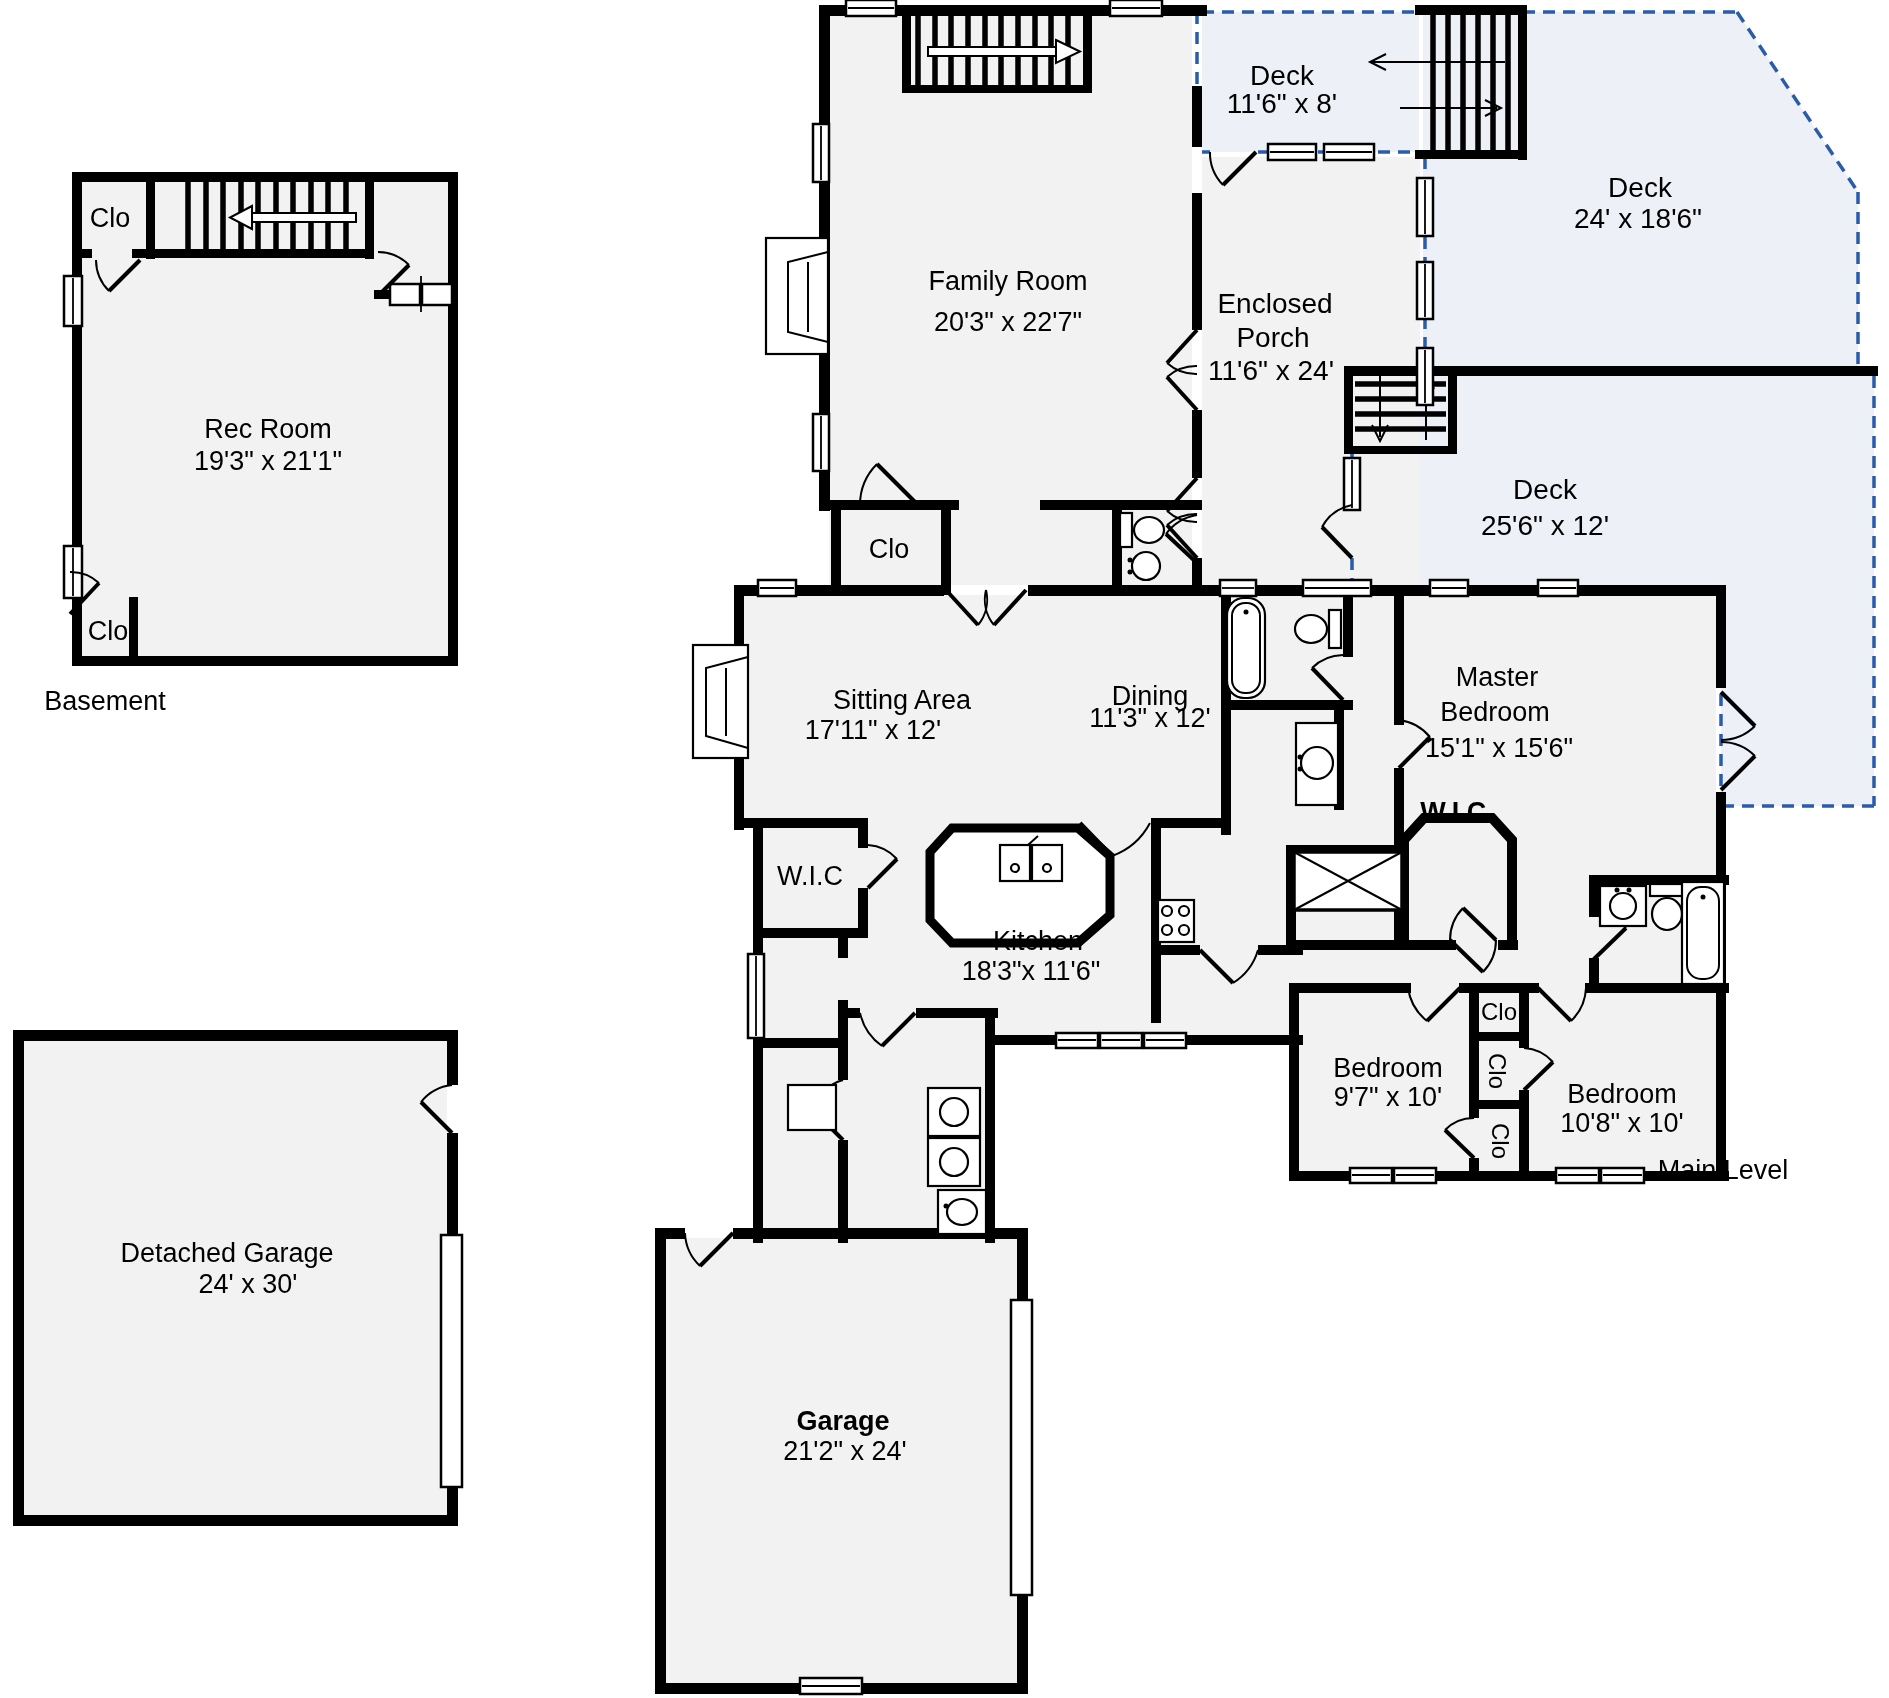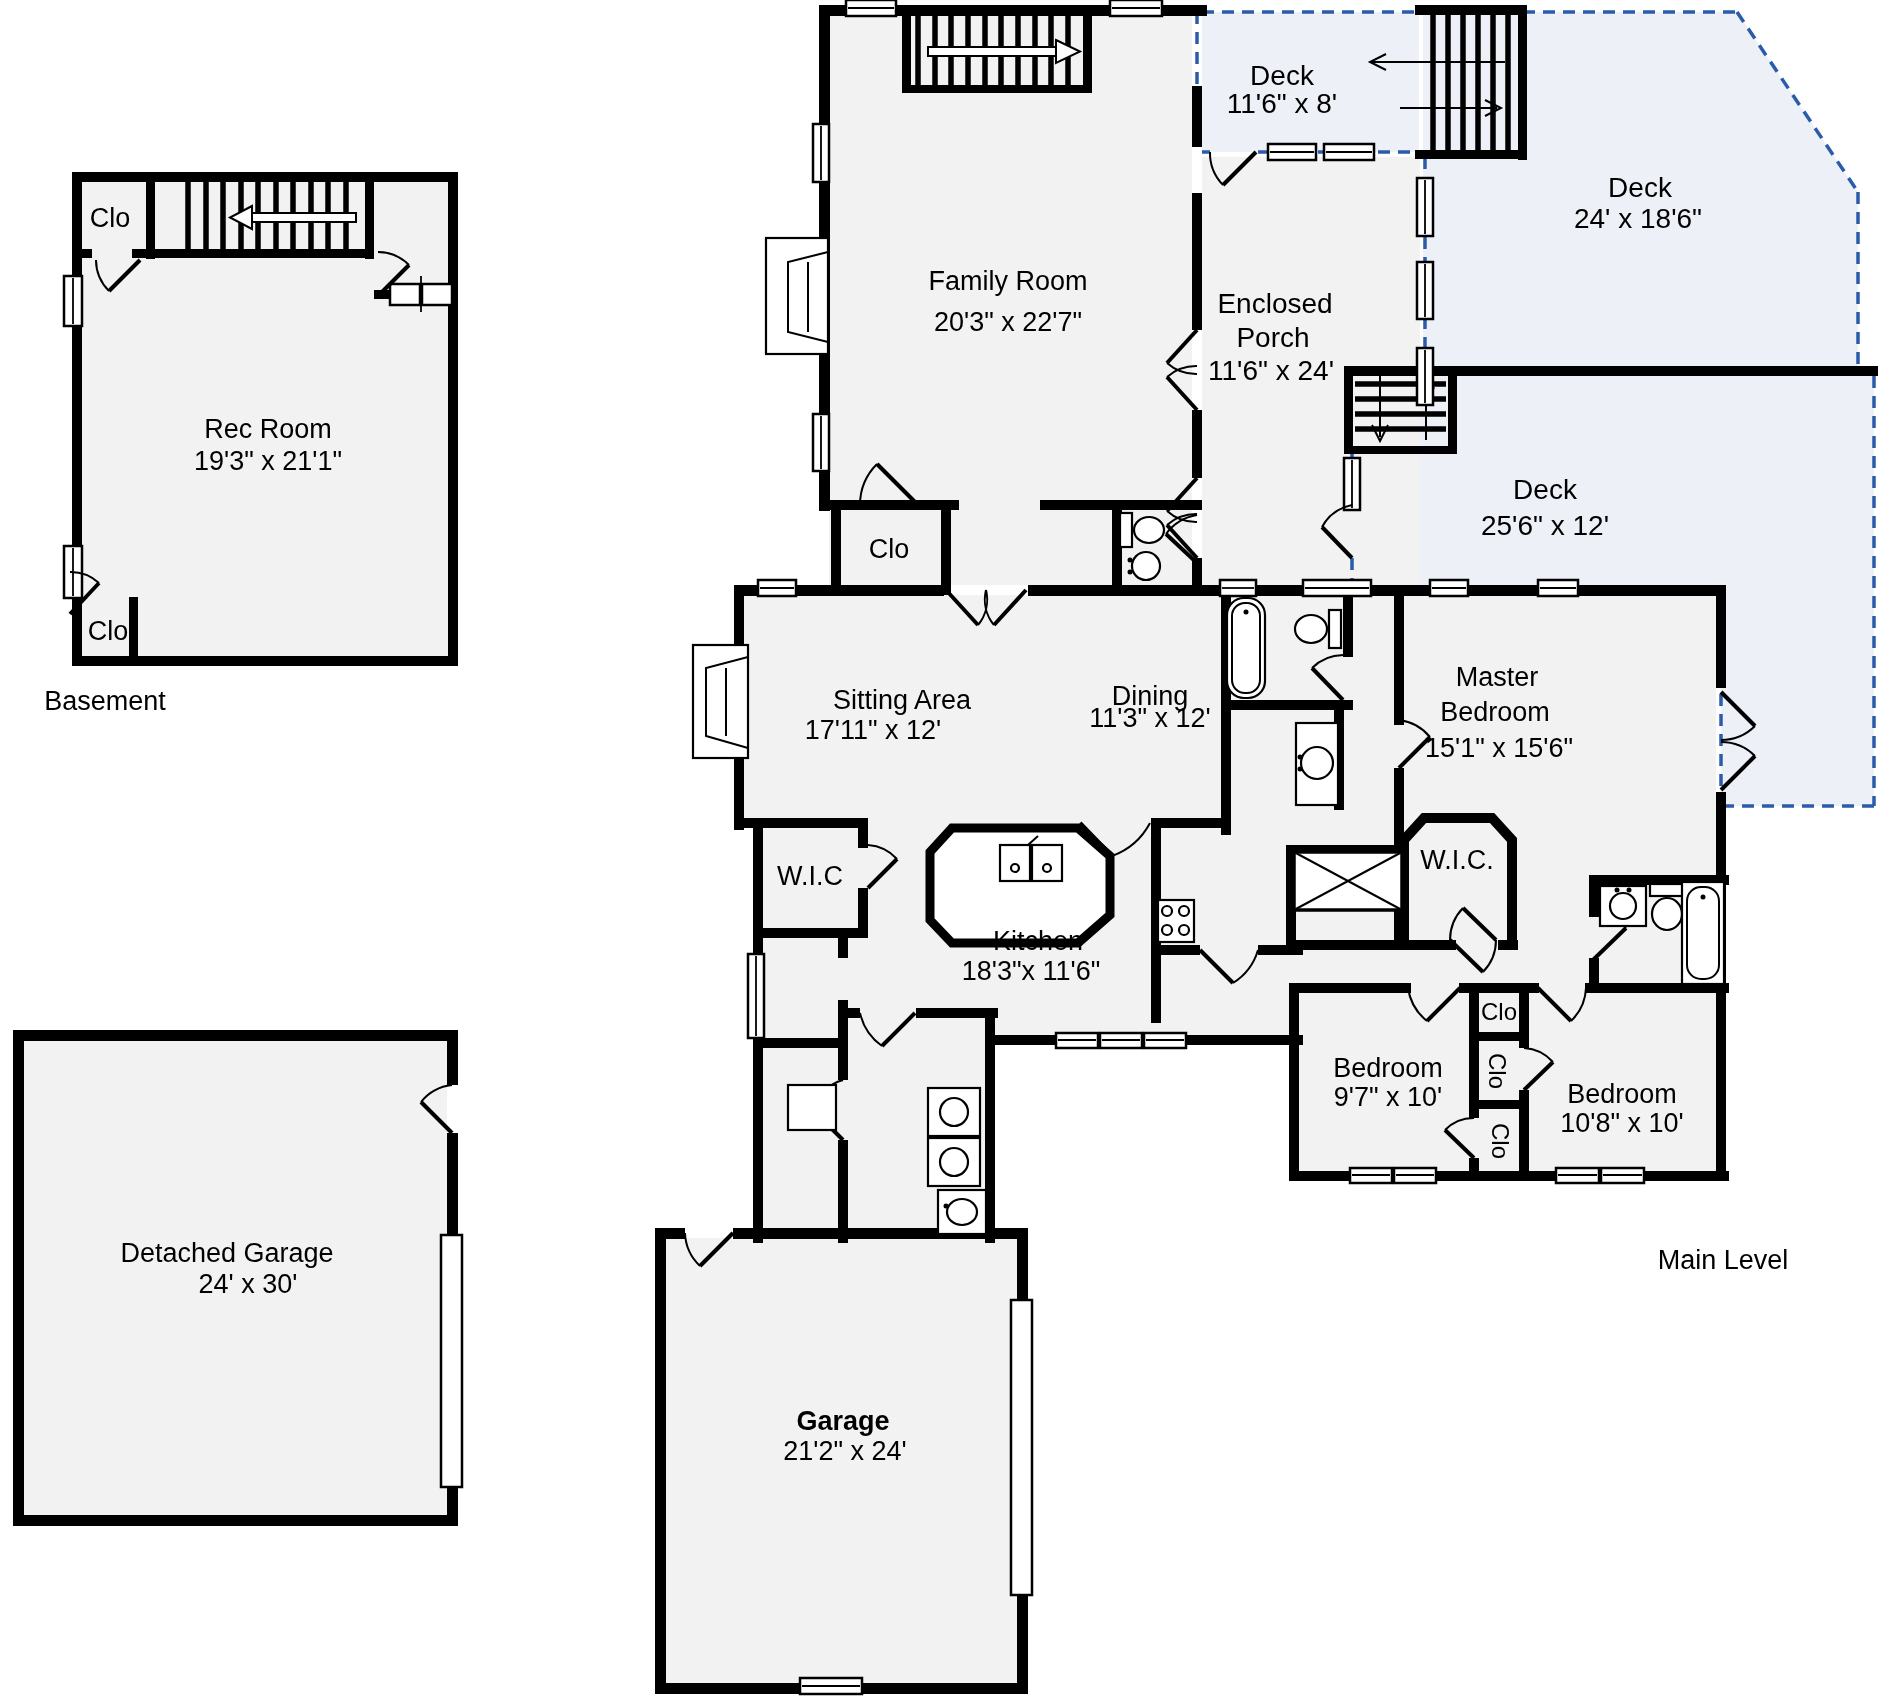--- a/index.html
+++ b/index.html
@@ -545,33 +545,33 @@
 
   <div class="lbl" style="left:1497px;top:677px;">Master</div>
   <div class="lbl" style="left:1495px;top:712px;">Bedroom</div>
   <div class="lbl" style="left:1499px;top:748px;">15'1" x 15'6"</div>
 
   <div class="lbl lbl-sm" style="left:810px;top:876px;">W.I.C</div>
 
   <div class="lbl" style="left:1038px;top:941px;">Kitchen</div>
   <div class="lbl" style="left:1031px;top:971px;">18'3"x  11'6"</div>
 
-  <div class="lbl lbl-sm" style="left:1457px;top:860px;">W.I.C.</div>
+  <div class="lbl lbl-sm" style="left:1457px;top:812px;font-weight:bold;">W.I.C.</div>
 
   <div class="lbl lbl-sm" style="left:1388px;top:1068px;">Bedroom</div>
   <div class="lbl lbl-sm" style="left:1388px;top:1097px;">9'7" x 10'</div>
 
   <div class="lbl lbl-cols" style="left:1499px;top:1012px;">Clo</div>
   <div class="lbl lbl-cols rot90" style="left: 1497px;top:1071px;">Clo</div>
   <div class="lbl lbl-cols rot90" style="left:1500px;top:1141px;">Clo</div>
 
   <div class="lbl lbl-sm" style="left:1622px;top:1094px;">Bedroom</div>
   <div class="lbl lbl-sm" style="left:1622px;top:1123px;">10'8" x 10'</div>
 
-  <div class="lbl" style="left:1723px;top:1260px;">Main Level</div>
+  <div class="lbl" style="left:1723px;top:1170px;">Main Level</div>
 
   <div class="lbl" style="left:843px;top:1421px;font-weight:bold;">Garage</div>
   <div class="lbl" style="left:845px;top:1451px;">21'2" x 24'</div>
 
   <div class="lbl" style="left:227px;top:1253px;">Detached Garage</div>
   <div class="lbl" style="left:228px;top:1284px;margin-left:20px;">24' x 30'</div>
 
 </div>
 
 </body></html>

